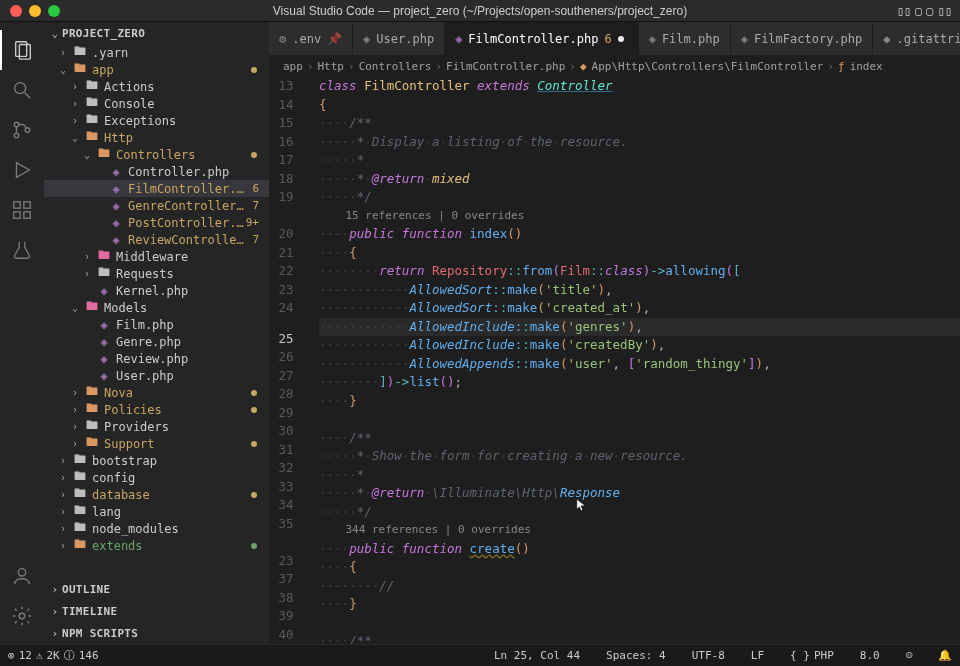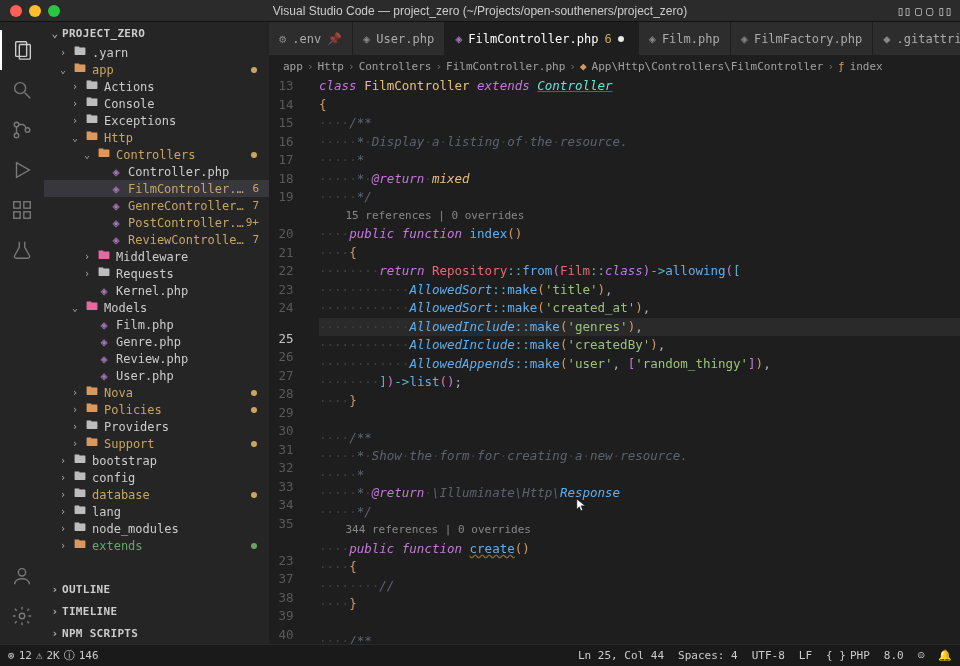--- a/index.html
+++ b/index.html
@@ -181,21 +181,21 @@
   background: #1a1a1a;
   display: flex;
   align-items: center;
   padding: 0 8px;
   font-size: 11px;
   color: #ccc;
   gap: 12px;
   border-top: 1px solid #2a2a2a;
 }
 .statusbar .sitem { display: flex; align-items: center; gap: 4px; cursor: pointer; }
-.statusbar .right { margin-left: auto; display: flex; gap: 14px; }
+.statusbar .right { margin-left: auto; display: flex; gap: 26px; }
 
 .cursor-ptr {
   position: absolute;
   left: 576px;
   top: 498px;
   width: 10px; height: 14px;
   pointer-events: none;
 }
 </style>
 </head>

